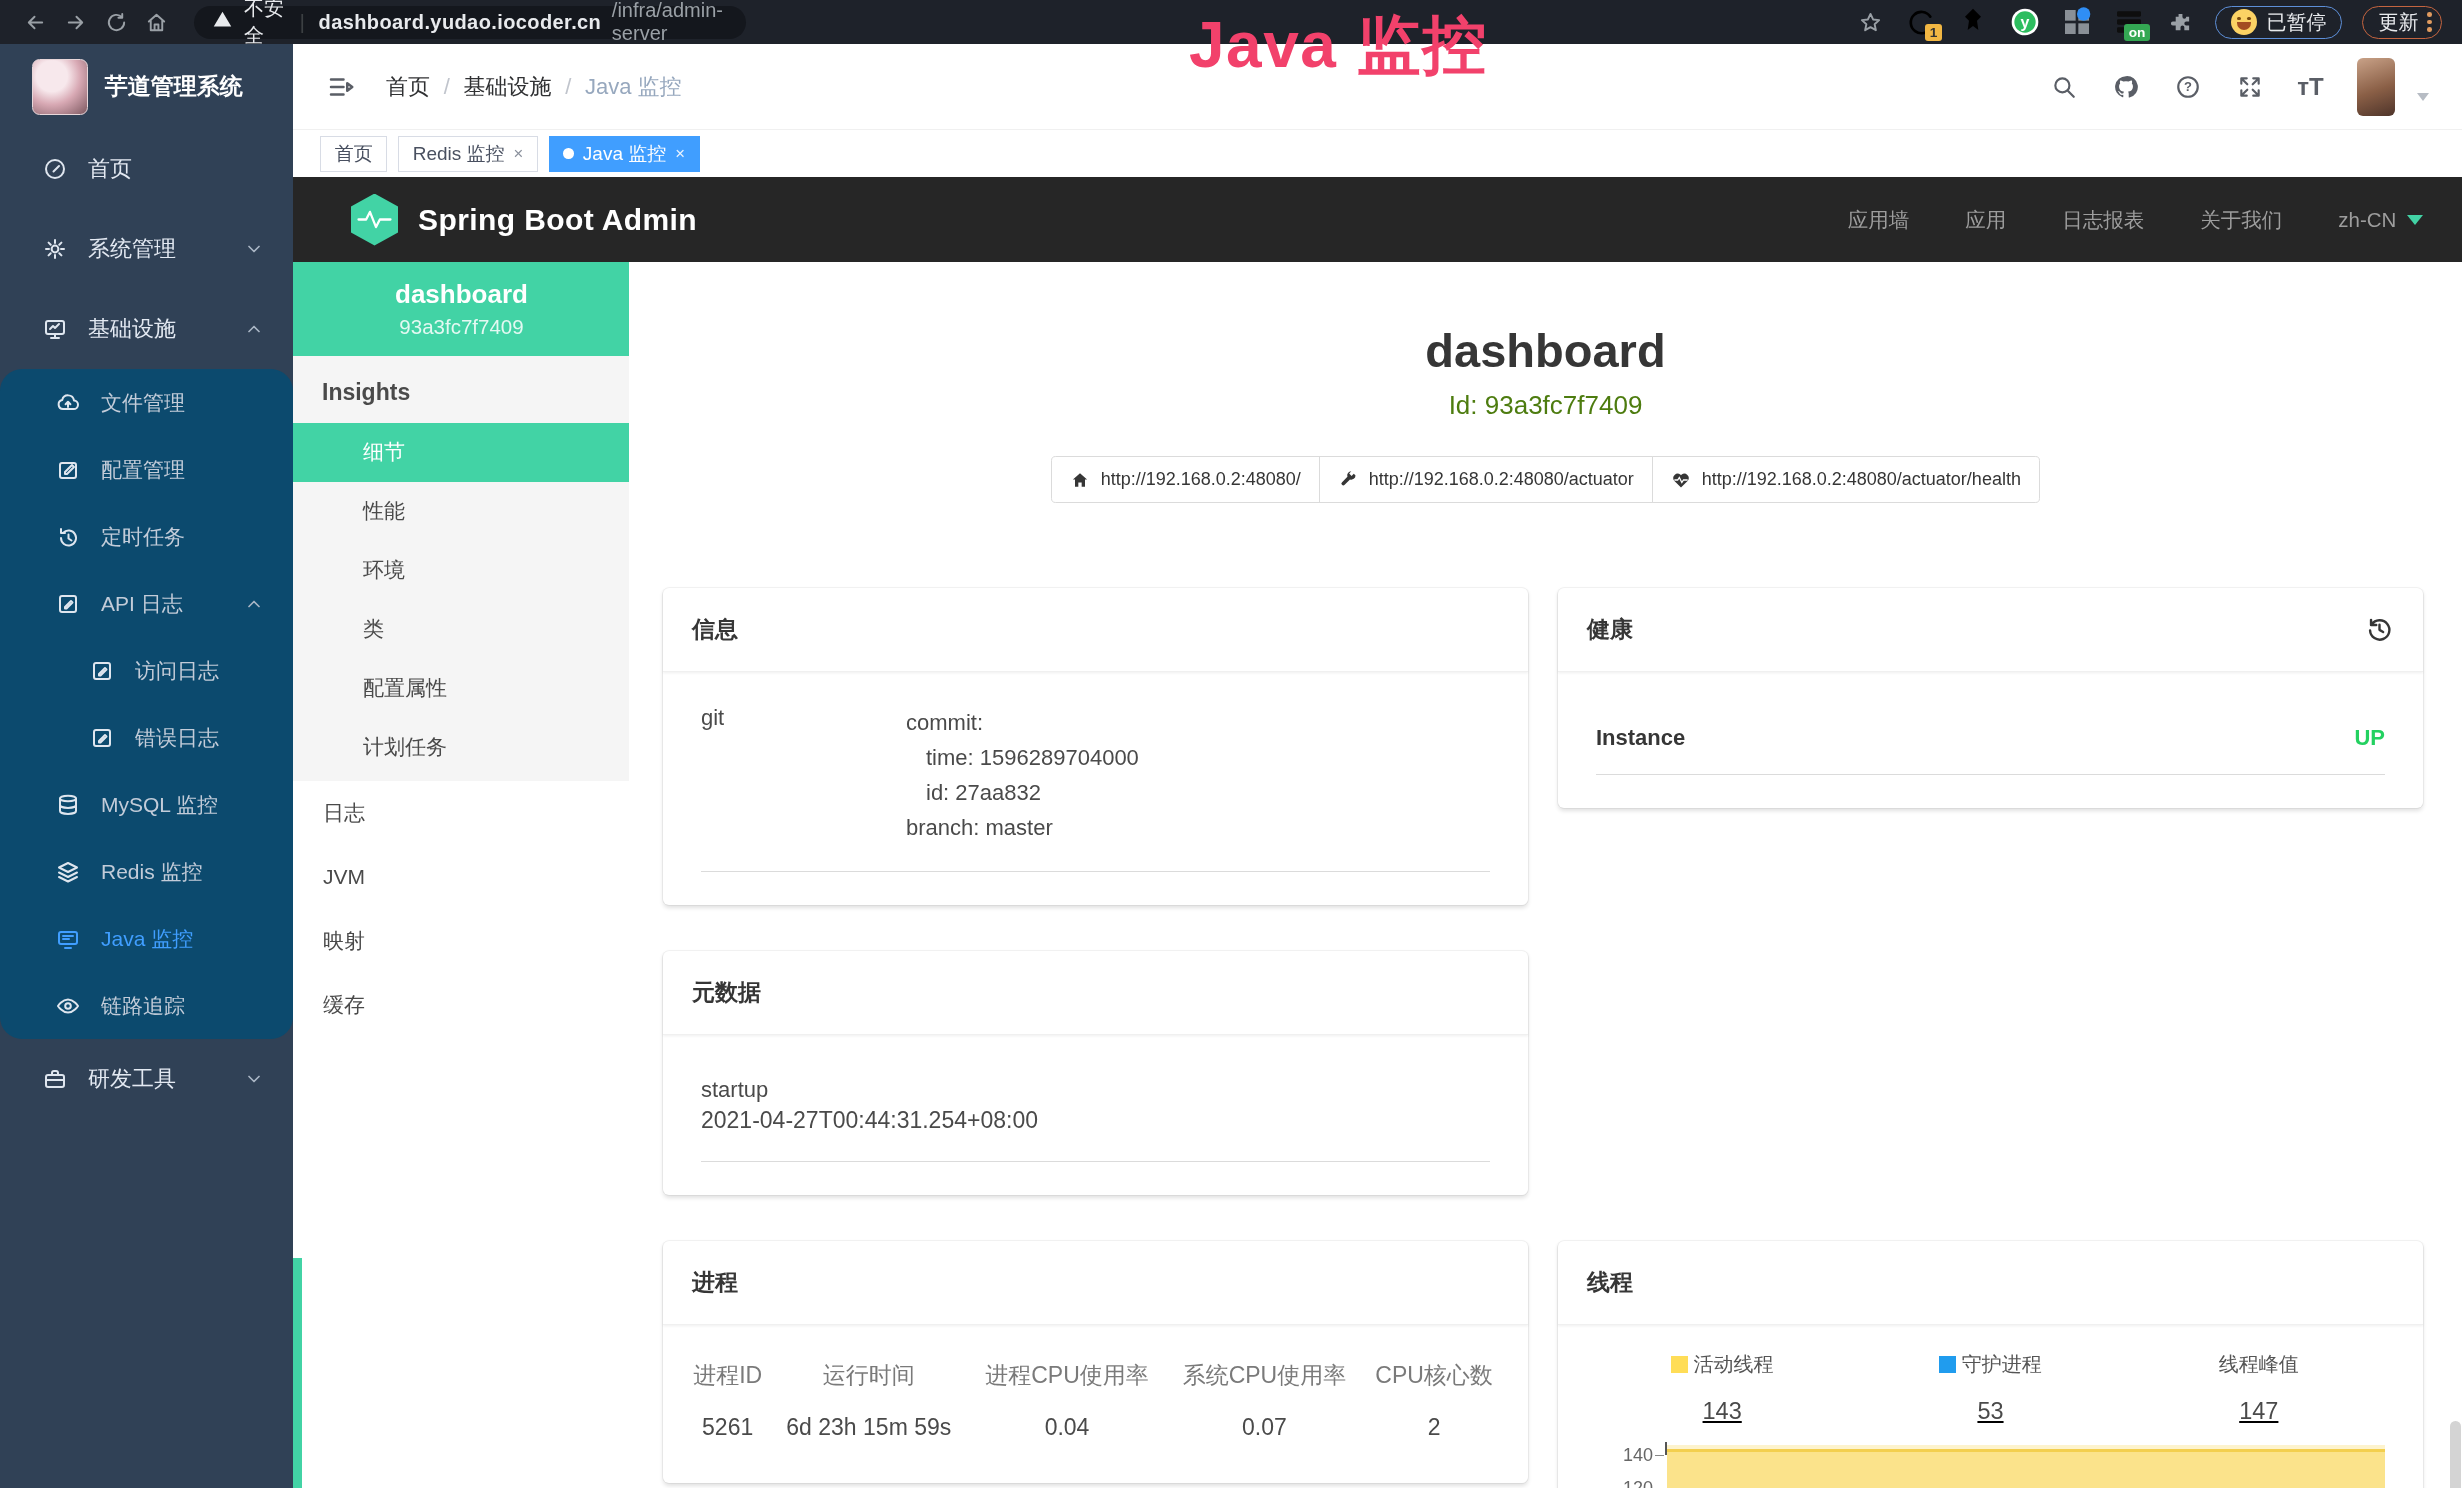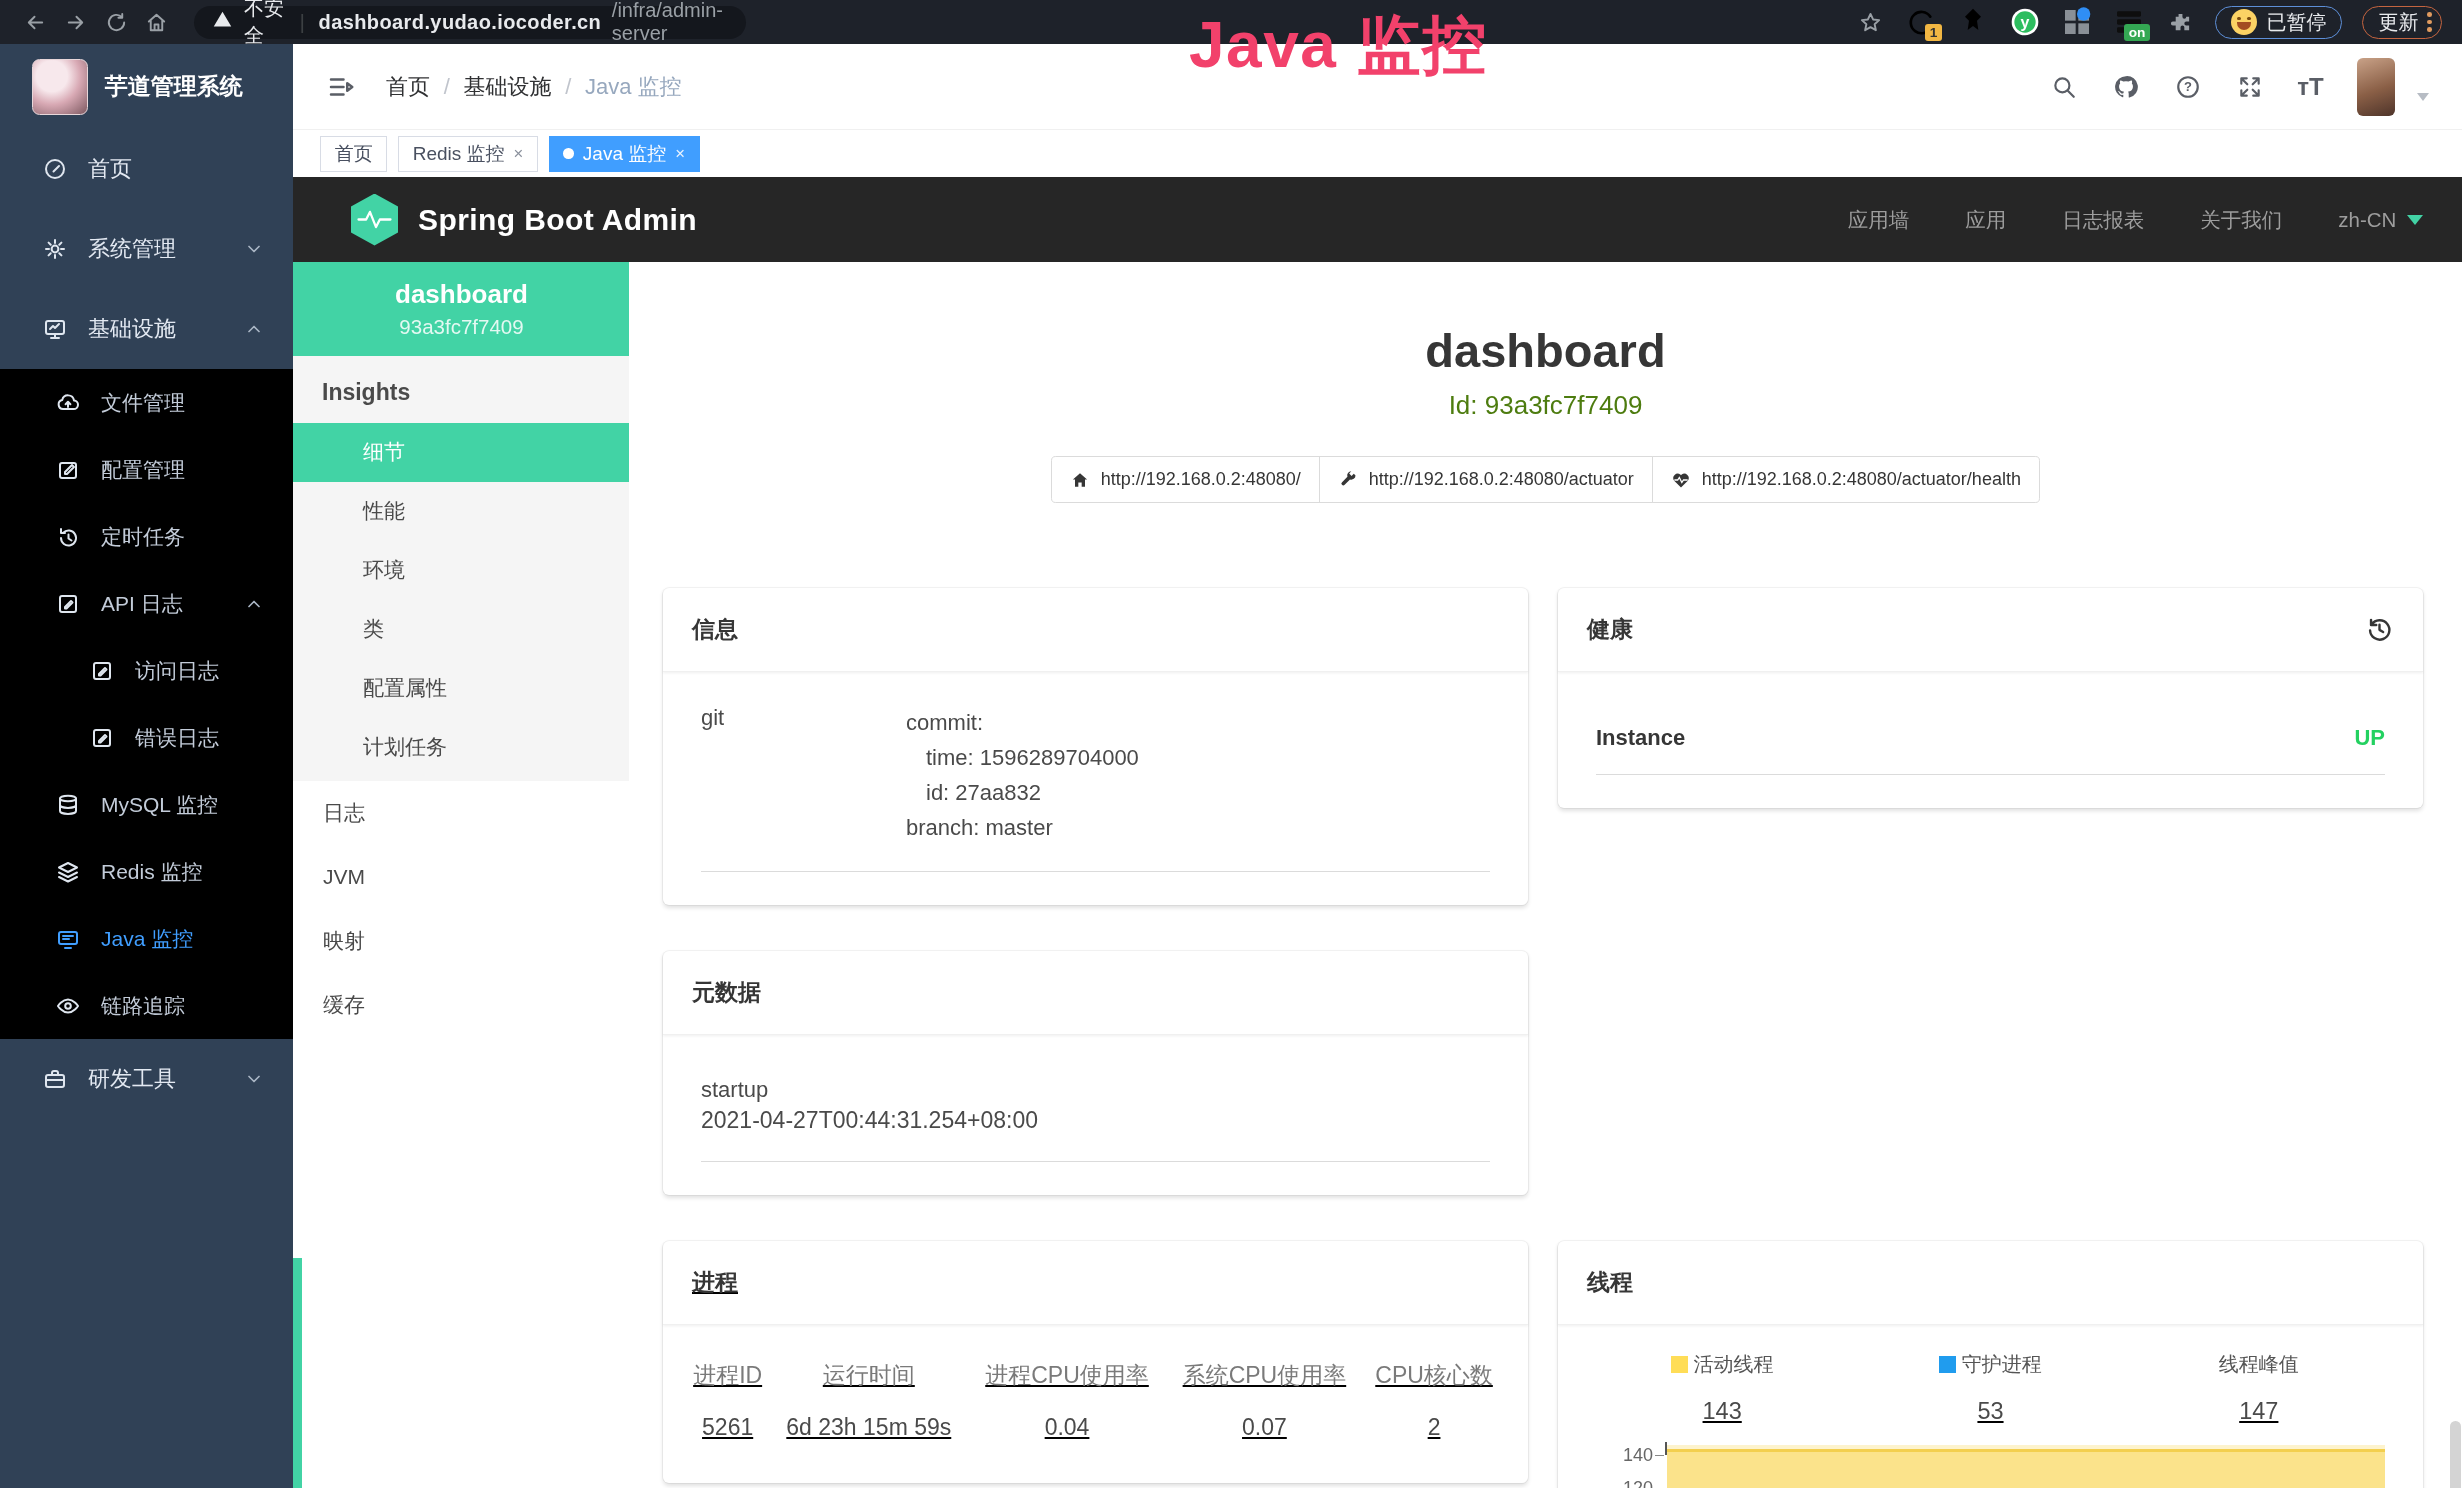--- a/index.html
+++ b/index.html
@@ -40,21 +40,21 @@
     z-index:60; letter-spacing:1.5px; white-space:nowrap; }
 
   
   .admin-sidebar { position:absolute; left:0; top:44px; width:293px; bottom:0; background:#304156; color:#cfd7e3; }
   .logo-row { height:85px; display:flex; align-items:center; padding-left:32px; gap:16.7px; }
   .logo-img { width:56px; height:56px; border-radius:7.6px;
     background:radial-gradient(circle at 35% 30%, #f7e8ec 0 30%, #d8a9b4 55%, #7d5860 100%); border:1.5px solid #e8d7da; }
   .logo-title { color:#fff; font-size:23px; font-weight:700; white-space:nowrap; }
   .s-item { display:flex; align-items:center; gap:20px; padding-left:42px; position:relative; cursor:pointer; }
   .s-item.lv1 { height:80px; font-size:22px; color:#e3e9f2; }
-  .submenu { background:#000000; }
+  .submenu { background:#0c4a6e;border-radius:22px; }
   .s-item.lv2 { height:67px; font-size:21px; color:#c3ccd9; padding-left:55px; }
   .s-item.lv3 { height:67px; font-size:21px; color:#c3ccd9; padding-left:89px; }
   .s-item .s-ic { width:26px; height:26px; display:flex; align-items:center; justify-content:center; color:#dfe6ef; flex:0 0 auto; }
   .s-item .s-ic svg { width:24px; height:24px; }
   .s-item.active, .s-item.active .s-ic { color:#409eff; }
   .chev { position:absolute; right:29px; width:20px; height:20px; color:#aab6c5; }
   .chev svg { width:20px; height:20px; }
 
   
   .app-header { position:absolute; left:293px; top:44px; right:0; height:85px; background:#fff;
@@ -578,21 +578,21 @@
             <span class="card-title">元数据</span>
           </div>
         <div class="card-body" style="padding-top:42px;">
           <div class="kv-row" style="padding-bottom:23px;flex-direction:column;">
             <span class="kv-key" style="width:228px;">startup</span>
             <span class="kv-val" style="font-size:23px;">2021-04-27T00:44:31.254+08:00</span>
           </div>
         </div>
       </div>
 
-      <div class="card" style="grid-column:1; grid-row:3;text-decoration:underline;">
+      <div class="card" style="grid-column:1; grid-row:3;">
         <div class="card-head">
             <span class="card-title">进程</span>
           </div>
         <div class="card-body" style="padding:30px 23px 35px;">
           <table class="proc">
             <tbody>
                 <tr>
               <th>进程ID</th>
               <th>运行时间</th>
               <th>进程CPU使用率</th>

